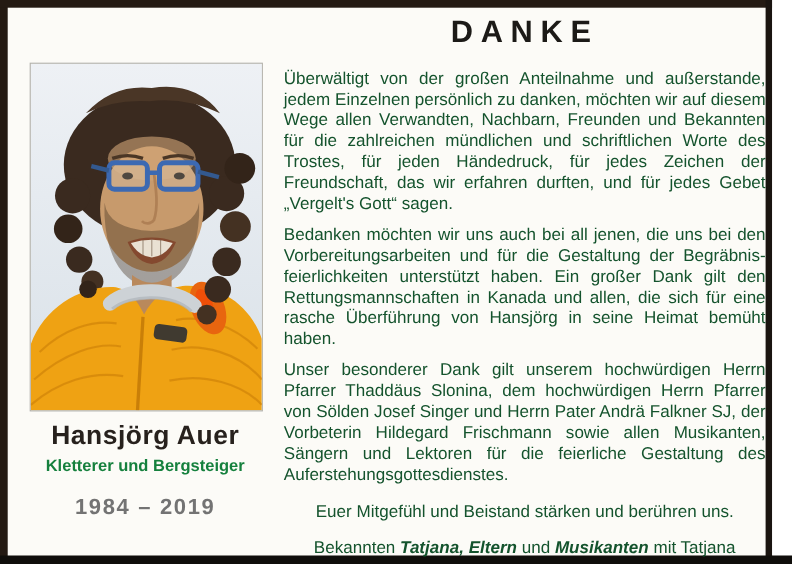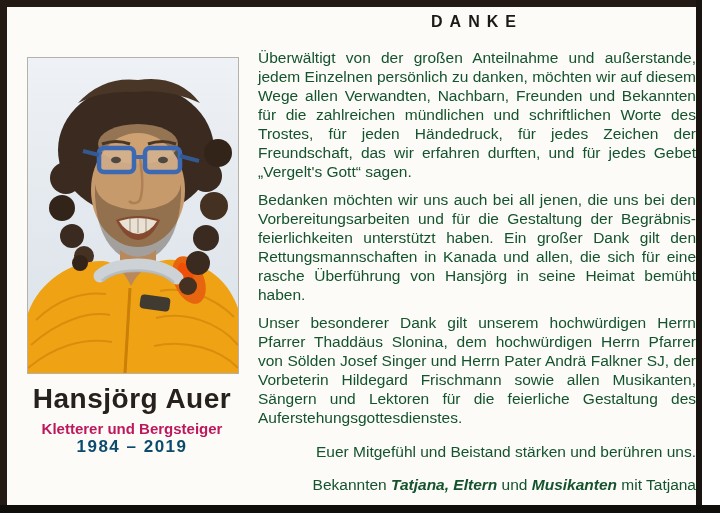--- a/index.html
+++ b/index.html
@@ -10,30 +10,30 @@
   .frame-top{position:absolute;left:0;top:0;width:702px;height:7px;background:#241a13;}
   .frame-right{position:absolute;left:696px;top:0;width:6px;height:513px;background:#1a1410;}
   .bottom-bar{position:absolute;left:0;top:505px;width:720px;height:8px;background:#100e0b;}
   .right-margin{position:absolute;left:702px;top:0;width:18px;height:505px;background:#ffffff;}
 
   .photo{position:absolute;left:27px;top:57px;width:210px;height:315px;
          border:1px solid #b5b2aa;box-sizing:content-box;background:#e8edf2;}
   .photo svg{display:block;}
 
   .name-block{position:absolute;left:12px;top:384px;width:240px;text-align:center;}
-  .person-name{font-size:28px;font-weight:bold;color:#27211d;letter-spacing:.5px;line-height:1.1;}
-  .person-role{font-size:15px;font-weight:bold;color:#be185d;margin-top:5px;}
-  .person-years{font-size:17px;font-weight:bold;color:#0c4a6e;margin-top:0;letter-spacing:1.5px;}
+  .person-name{font-size:24px;font-weight:bold;color:#27211d;letter-spacing:.5px;line-height:1.1;}
+  .person-role{font-size:15px;font-weight:bold;color:#15803d;margin-top:5px;}
+  .person-years{font-size:20px;font-weight:bold;color:#737373;margin-top:18px;letter-spacing:1.5px;}
 
   .text-col{position:absolute;left:258px;top:13px;width:438px;}
-  .title{font-size:16px;font-weight:bold;letter-spacing:7px;text-align:center;
+  .title{font-size:28px;font-weight:bold;letter-spacing:7px;text-align:center;
          color:#1c1a17;margin:0 0 17px 0;}
   .text-col p{margin:0 0 9px 0;font-size:15.5px;line-height:19px;text-align:justify;
               color:#14532d;}
-  .text-col p.plain{text-align:right;}
+  .text-col p.plain{text-align:center;}
   .closing{margin-top:15px !important;}
   .signature{margin-top:14px !important;}
   .b{font-weight:bold;font-style:italic;}
 </style>
 </head>
 <body>
 
 <div class="stage">
   <div class="card-bg"></div>
   <div class="frame-left"></div>

